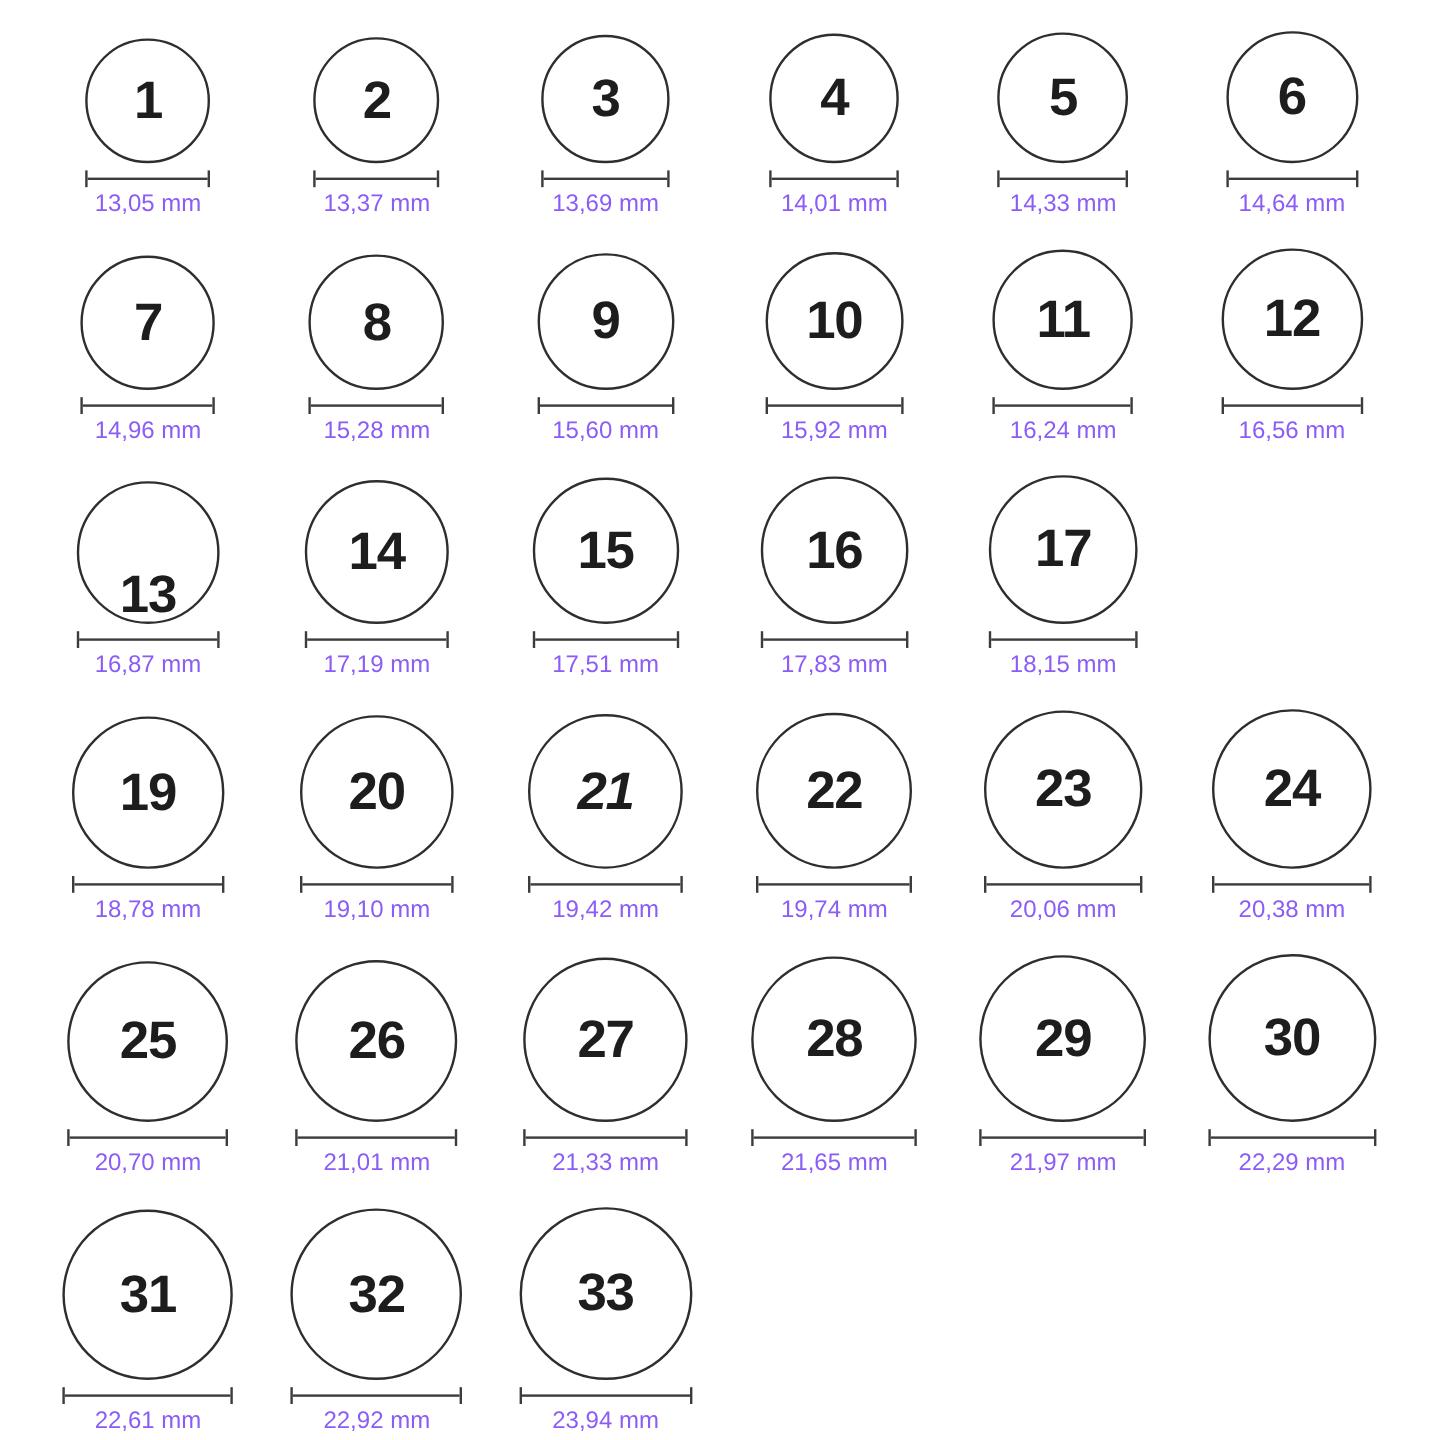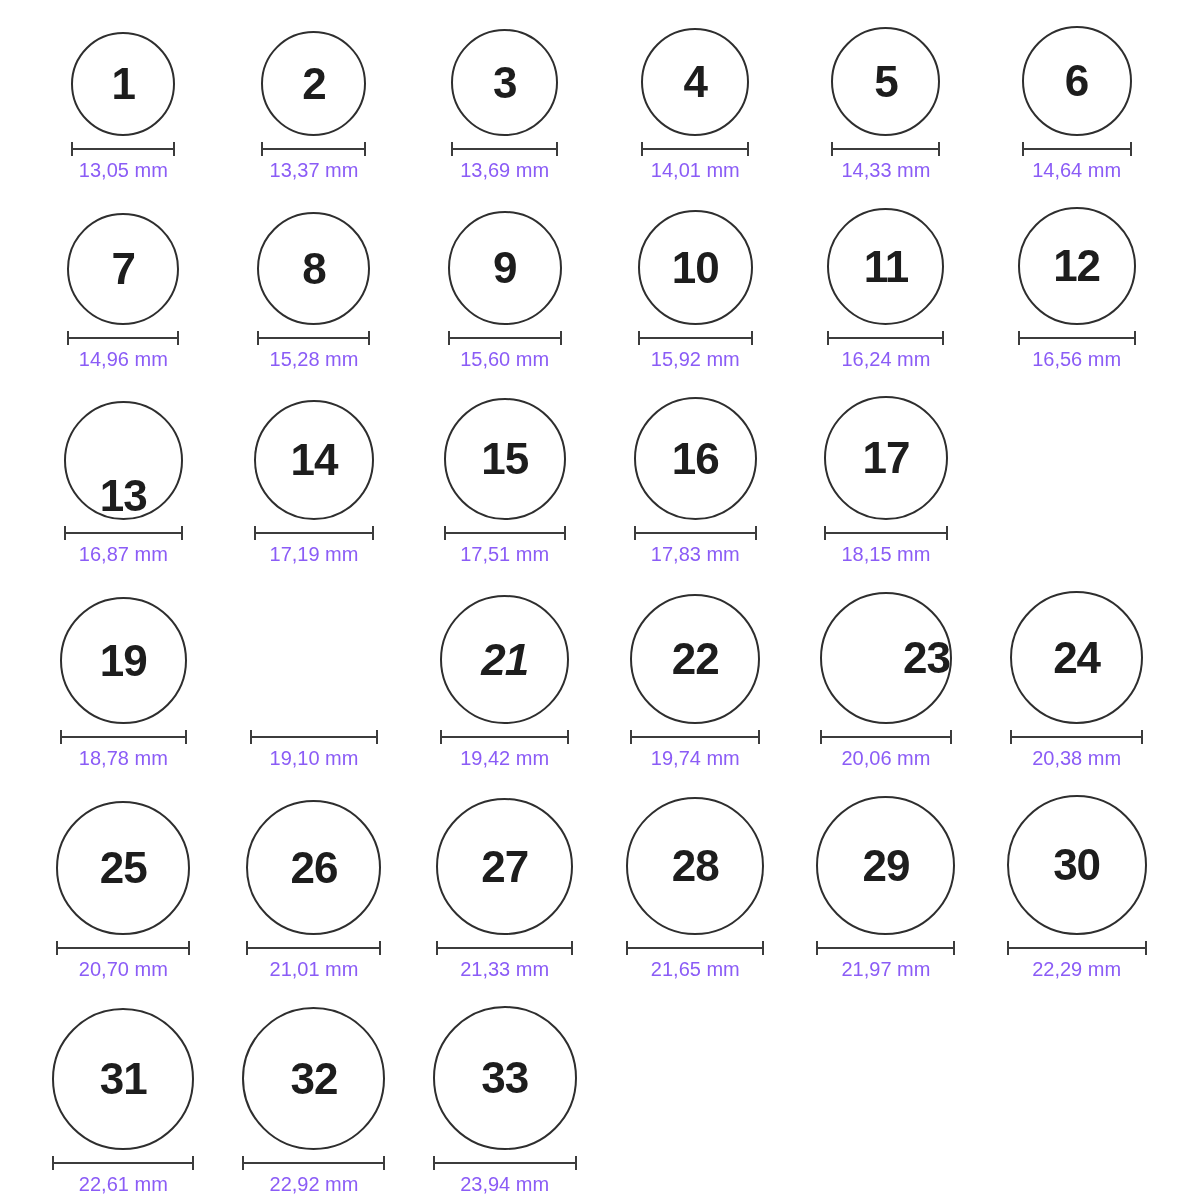--- a/index.html
+++ b/index.html
@@ -204,39 +204,42 @@
     </div>
     <div class="size-row">
       <div class="size-cell">
         <div class="size-circle" style="width: 127px; height: 127px;">
           <span class="size-number">19</span>
         </div>
         <div class="dim-line" style="width: 127px;"></div>
         <div class="dim-label">18,78 mm</div>
       </div>
       <div class="size-cell">
+        <div class="size-circle" style="width: 128px; height: 128px;">
+          <span class="size-number">20</span>
+        </div>
         <div class="dim-line" style="width: 128px;"></div>
         <div class="dim-label">19,10 mm</div>
       </div>
       <div class="size-cell">
         <div class="size-circle" style="width: 129px; height: 129px; font-style: italic;">
           <span class="size-number">21</span>
         </div>
         <div class="dim-line" style="width: 129px;"></div>
         <div class="dim-label">19,42 mm</div>
       </div>
       <div class="size-cell">
         <div class="size-circle" style="width: 130px; height: 130px;">
           <span class="size-number">22</span>
         </div>
         <div class="dim-line" style="width: 130px;"></div>
         <div class="dim-label">19,74 mm</div>
       </div>
       <div class="size-cell">
-        <div class="size-circle" style="width: 132px; height: 132px; justify-content: flex-end;">
+        <div class="size-circle" style="width: 132px; height: 132px;">
           <span class="size-number">23</span>
         </div>
         <div class="dim-line" style="width: 132px;"></div>
         <div class="dim-label">20,06 mm</div>
       </div>
       <div class="size-cell">
         <div class="size-circle" style="width: 133px; height: 133px;">
           <span class="size-number">24</span>
         </div>
         <div class="dim-line" style="width: 133px;"></div>

